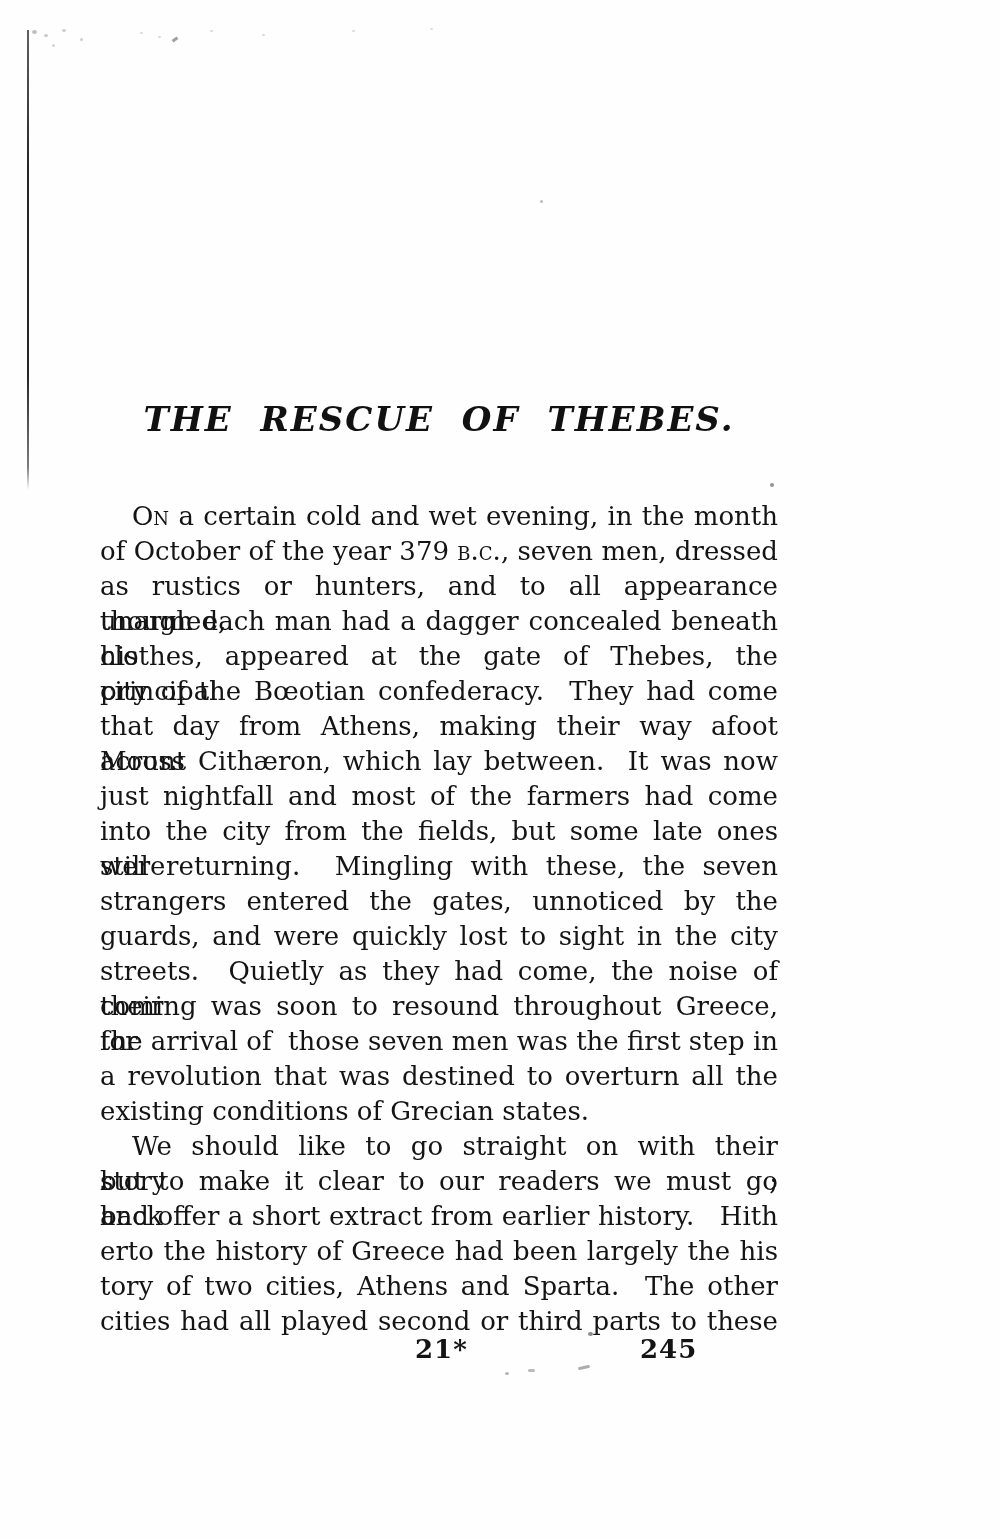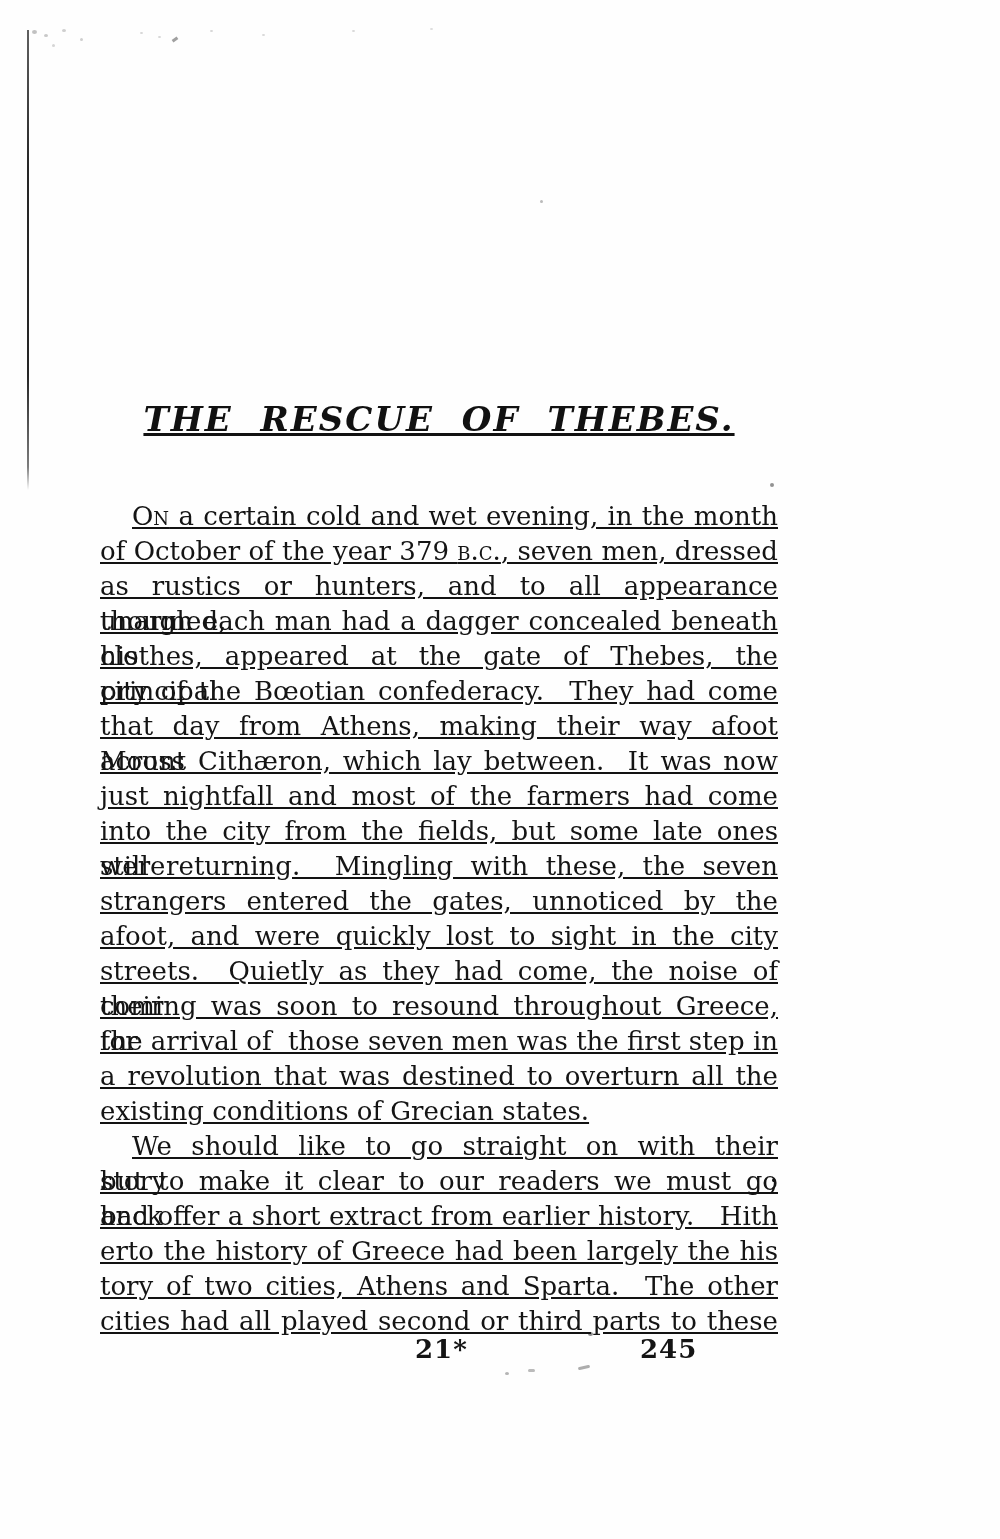--- a/index.html
+++ b/index.html
@@ -17,21 +17,21 @@
   }
   
   .v-line{
     position:absolute;left:27px;top:30px;width:2px;height:460px;
     background:linear-gradient(#444,#000 30%,#000 75%,#666 95%,transparent);
     opacity:.85;
   }
   .speck{position:absolute;background:#777;border-radius:50%;}
   
   .content{
-    position:absolute;left:100px;top:0;width:678px;text-decoration:underline;
+    position:absolute;left:100px;top:0;width:678px;
   }
   .title{
     margin-top:398px;
     text-align:center;
     font-style:italic;
     font-weight:bold;
     font-size:34px;
     line-height:42px;
     letter-spacing:2px;
     word-spacing:14px;
@@ -96,21 +96,21 @@
           <div class="line"><span>as rustics or hunters, and to all appearance unarmed,</span></div>
           <div class="line"><span>though each man had a dagger concealed beneath his</span></div>
           <div class="line"><span>clothes, appeared at the gate of Thebes, the principal</span></div>
           <div class="line"><span>city of the Bœotian confederacy.&nbsp; They had come</span></div>
           <div class="line"><span>that day from Athens, making their way afoot across</span></div>
           <div class="line"><span>Mount Cithæron, which lay between.&nbsp; It was now</span></div>
           <div class="line"><span>just nightfall and most of the farmers had come</span></div>
           <div class="line"><span>into the city from the fields, but some late ones were</span></div>
           <div class="line"><span>still returning.&nbsp; Mingling with these, the seven</span></div>
           <div class="line"><span>strangers entered the gates, unnoticed by the</span></div>
-          <div class="line"><span>afoot, and were quickly lost to sight in the city</span></div>
+          <div class="line"><span>guards, and were quickly lost to sight in the city</span></div>
           <div class="line"><span>streets.&nbsp; Quietly as they had come, the noise of their</span></div>
           <div class="line"><span>coming was soon to resound throughout Greece, for</span></div>
           <div class="line"><span>the arrival of&nbsp; those seven men was the first step in</span></div>
           <div class="line"><span>a revolution that was destined to overturn all the</span></div>
           <div class="line nofill"><span>existing conditions of Grecian states.</span></div>
         </div>
         <div class="para">
           <div class="line"><span>We should like to go straight on with their story&nbsp;;</span></div>
           <div class="line"><span>but to make it clear to our readers we must go back</span></div>
           <div class="line"><span>and offer a short extract from earlier history.&nbsp;&nbsp; Hith</span></div>

